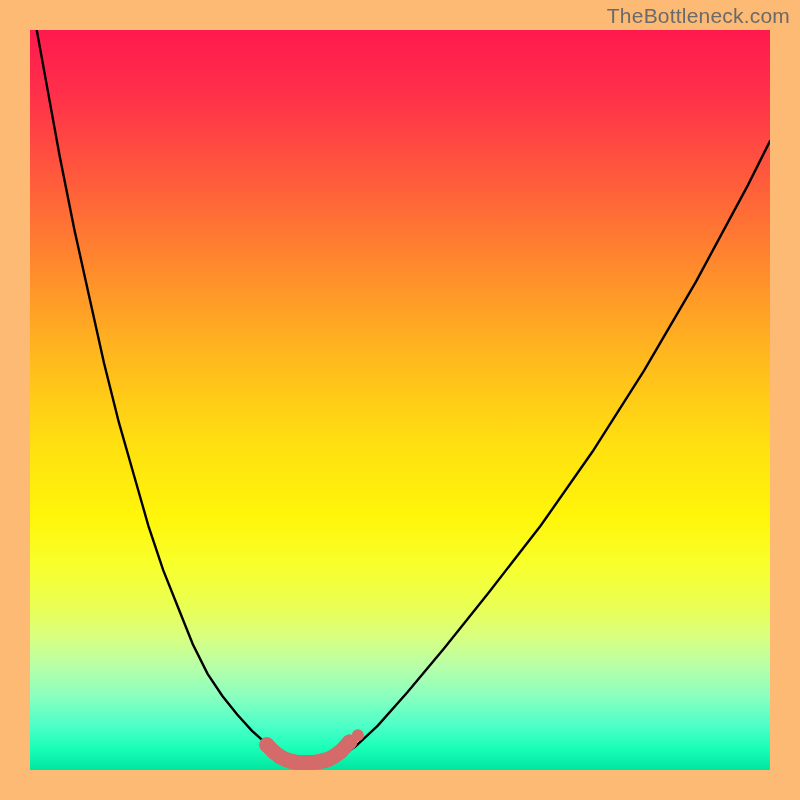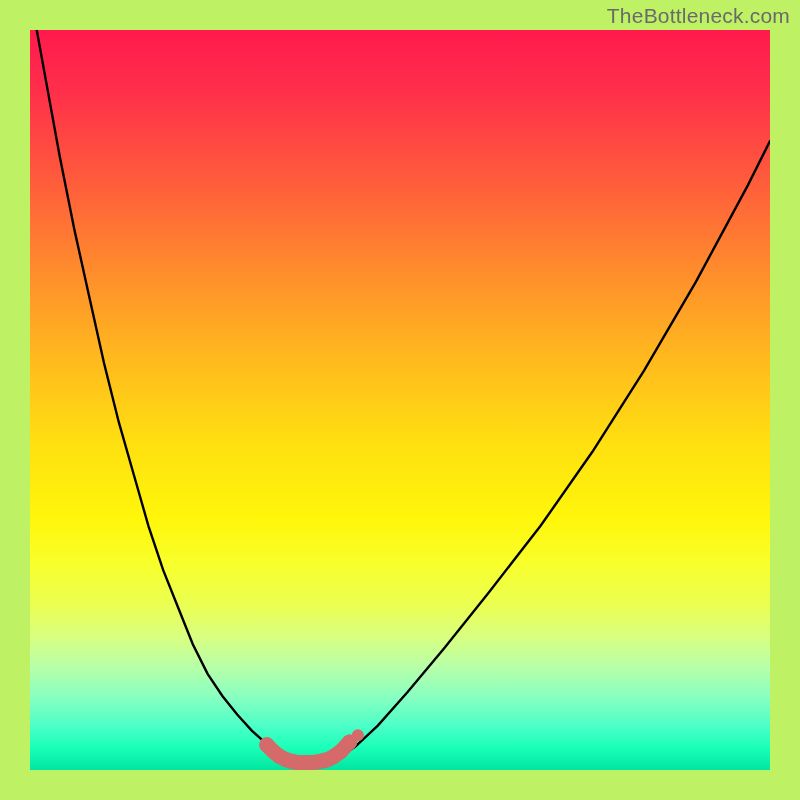--- a/index.html
+++ b/index.html
@@ -7,21 +7,21 @@
     padding: 0;
     width: 800px;
     height: 800px;
     background: #000;
     overflow: hidden;
     font-family: Arial, Helvetica, sans-serif;
   }
   .frame {
     position: absolute;
     inset: 0;
-    background: #bef264;
+    background: #fdba74;
     text-align: right;
   }
   .plot-area {
     position: absolute;
     left: 30px;
     top: 30px;
     width: 740px;
     height: 740px;
     overflow: hidden;
   }

